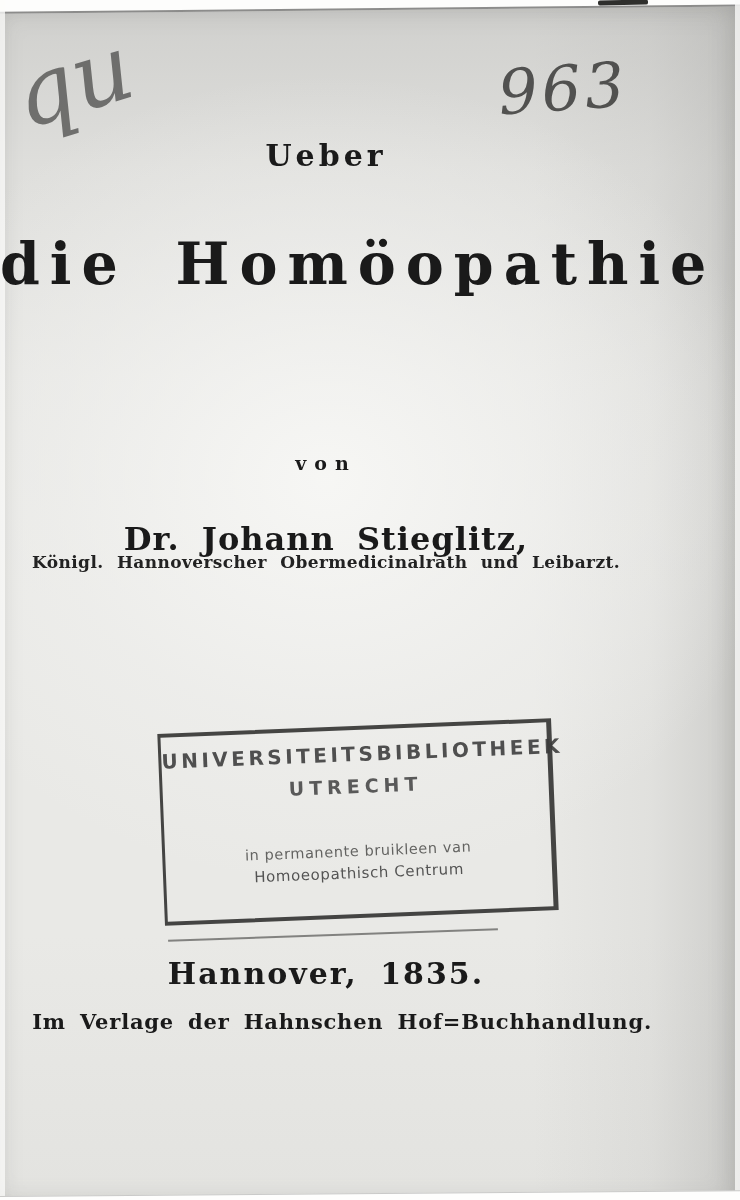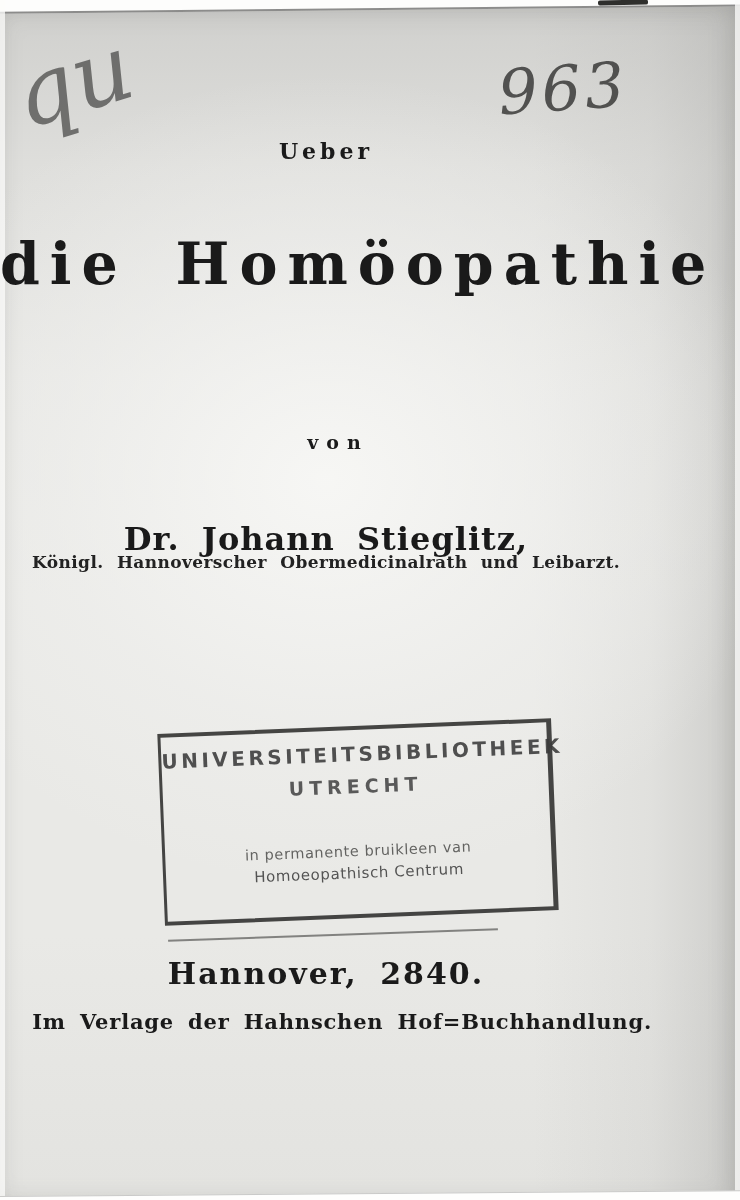--- a/index.html
+++ b/index.html
@@ -20,23 +20,23 @@
   }
   
   .edge-top{position:absolute;left:-20px;top:-12px;width:800px;height:20px;background:#fdfdfc;transform:rotate(-0.55deg);border-bottom:2px solid rgba(80,80,78,0.65);}
   .edge-top-blob{position:absolute;left:598px;top:0px;width:50px;height:5px;background:#2f2f2d;transform:rotate(-1deg);border-radius:2px;}
   .edge-bottom{position:absolute;left:-20px;top:1193px;width:800px;height:30px;background:#fefefd;transform:rotate(-0.45deg);border-top:1px solid rgba(150,150,148,0.5);}
   .edge-left{position:absolute;left:0;top:0;width:5px;height:1200px;background:rgba(252,252,251,0.75);}
   .edge-right{position:absolute;right:0;top:0;width:5px;height:1200px;background:rgba(250,250,249,0.8);}
 
   
   .cline{position:absolute;left:0;width:652px;text-align:center;white-space:nowrap;}
-  .ueber{top:138px;font-size:22px;font-weight:bold;letter-spacing:4px;}
+  .ueber{top:138px;font-size:30px;font-weight:bold;letter-spacing:4px;}
   .title{top:230px;font-size:57px;font-weight:bold;letter-spacing:10px;word-spacing:18px;}
-  .von{top:431px;font-size:19px;font-weight:bold;letter-spacing:8px;padding-left:12px;}
+  .von{top:452px;font-size:19px;font-weight:bold;letter-spacing:8px;}
   .author{top:520px;font-size:32px;font-weight:bold;letter-spacing:1px;word-spacing:10px;}
   .author-titles{top:552px;font-size:17px;font-weight:bold;letter-spacing:0.4px;word-spacing:7px;color:#222;}
   .place-year{top:956px;font-size:30px;font-weight:bold;letter-spacing:2px;word-spacing:10px;}
   .publisher{top:1009px;font-size:21px;font-weight:bold;letter-spacing:0.8px;word-spacing:6px;text-align:right;}
 
   
   .hand{position:absolute;font-style:italic;font-family:"DejaVu Serif", serif;}
   .hand-mark{left:14px;top:28px;font-size:92px;color:rgba(75,75,73,0.75);transform:rotate(-17deg);}
   .hand-number{left:498px;top:52px;font-size:62px;color:rgba(58,58,56,0.85);transform:rotate(-4deg);letter-spacing:4px;}
 
@@ -79,17 +79,17 @@
   <div class="cline author-titles">Königl. Hannoverscher Obermedicinalrath und Leibarzt.</div>
 
   <div class="stamp">
     <div class="l1">UNIVERSITEITSBIBLIOTHEEK</div>
     <div class="l2">UTRECHT</div>
     <div class="l3">in permanente bruikleen van</div>
     <div class="l4">Homoeopathisch Centrum</div>
   </div>
   <div class="stamp-underline"></div>
 
-  <div class="cline place-year">Hannover, 2840.</div>
+  <div class="cline place-year">Hannover, 1835.</div>
   <div class="cline publisher">Im Verlage der Hahnschen Hof=Buchhandlung.</div>
 
   <div class="edge-bottom"></div>
 </div>
 
 </body></html>

